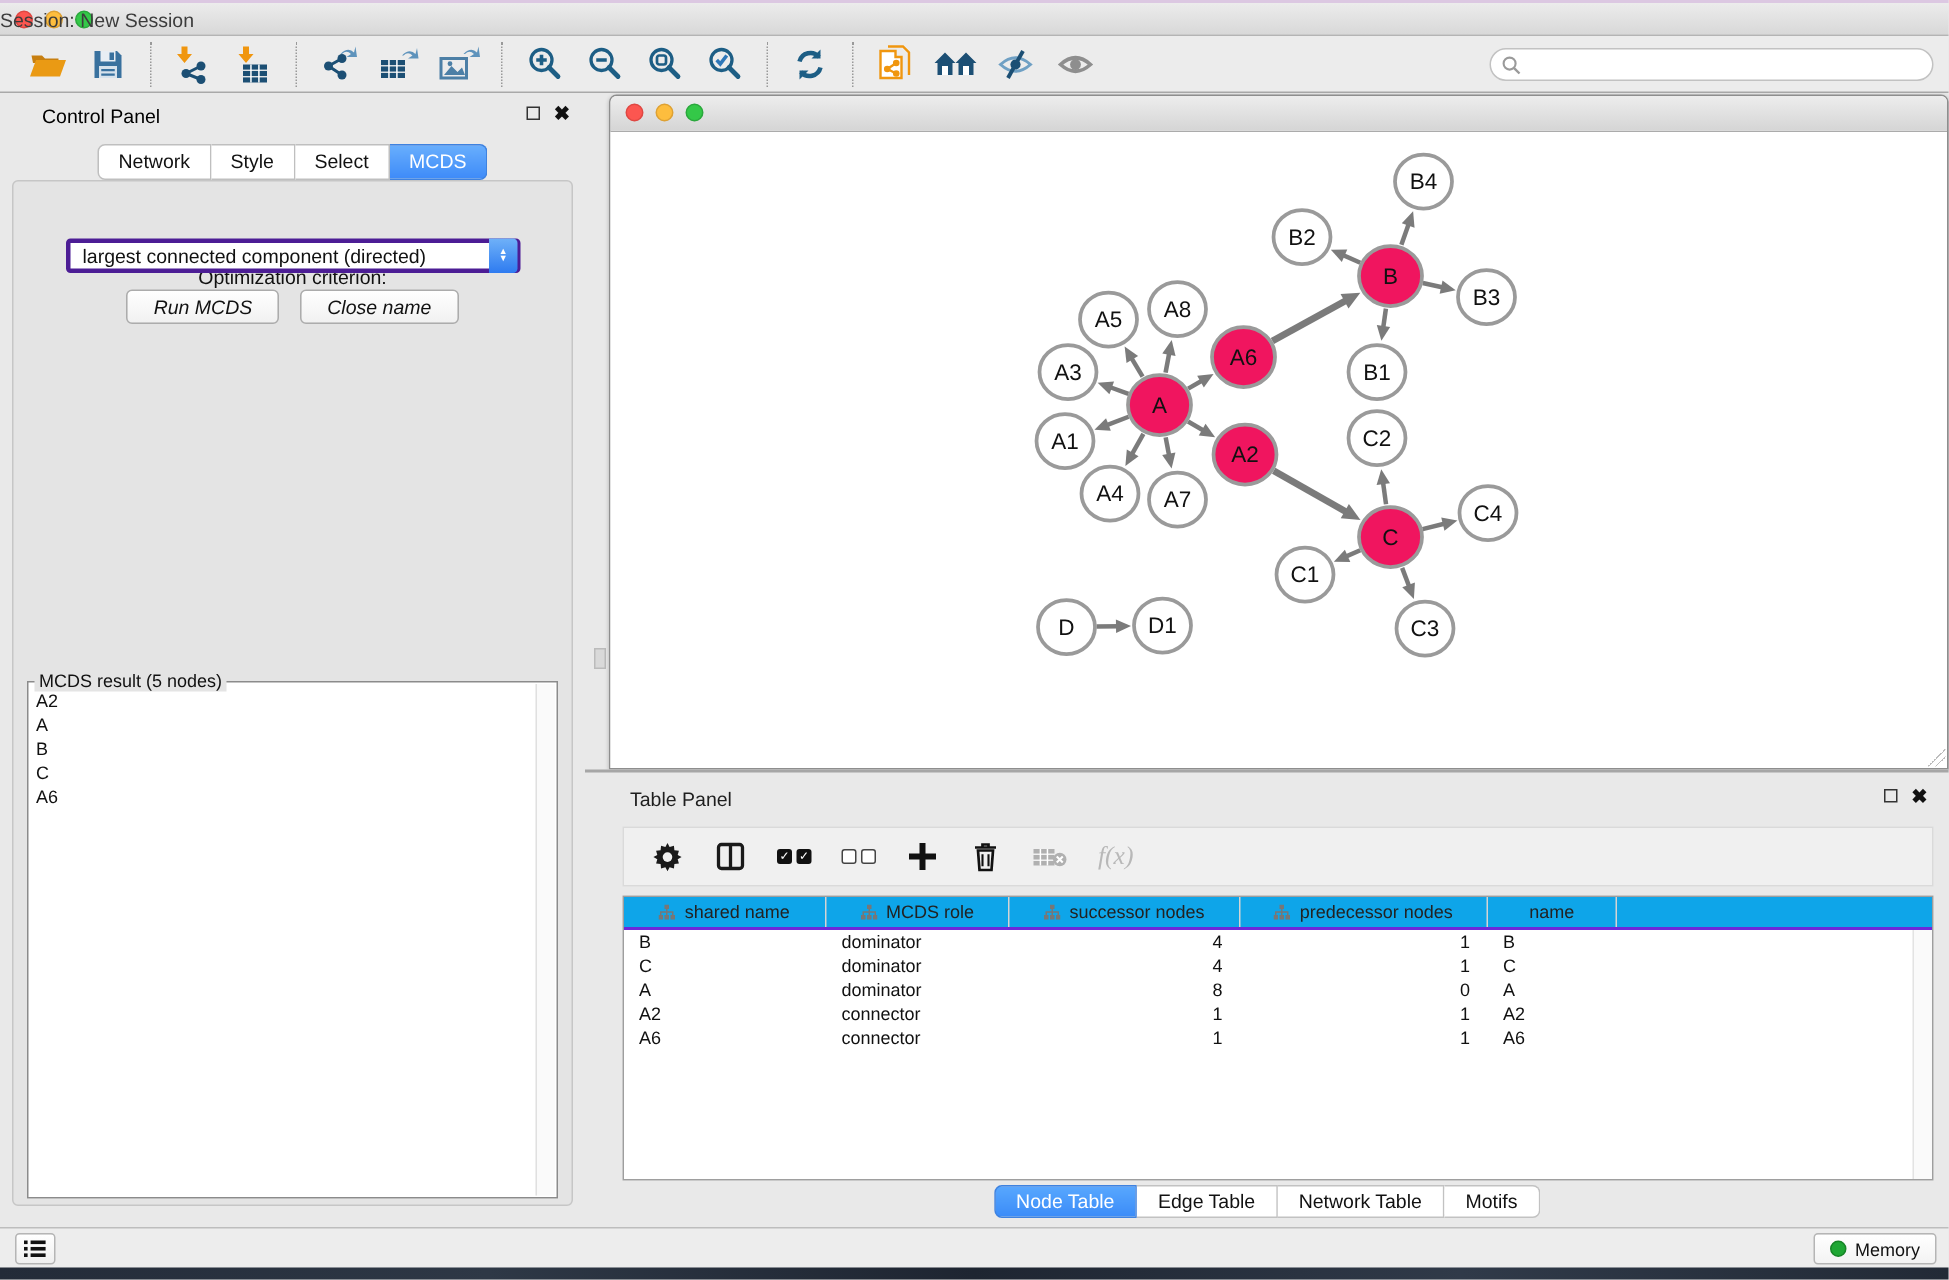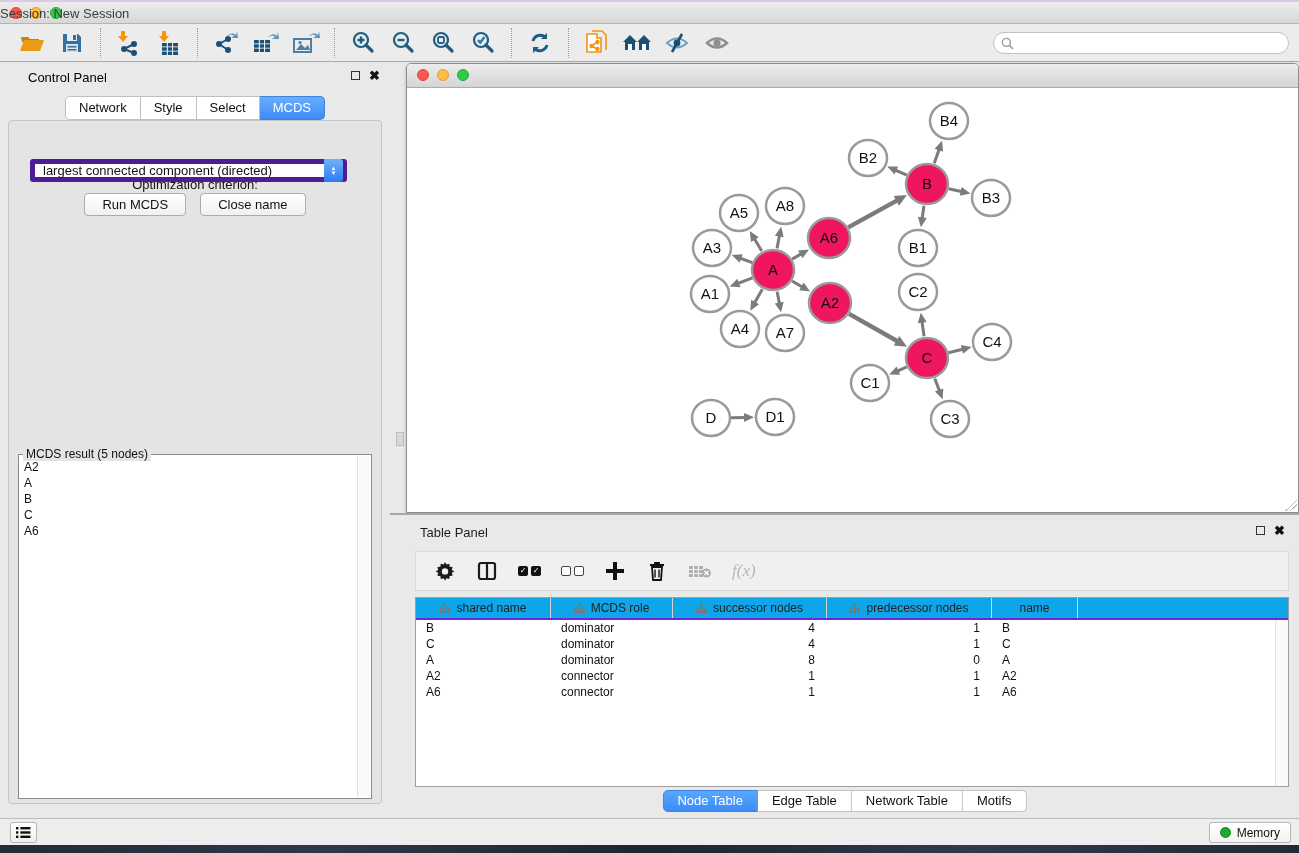--- a/index.html
+++ b/index.html
@@ -38,29 +38,29 @@
   .seg-tabs { position:absolute; top:34px; left:50%; transform:translateX(-50%); display:flex; }
   .seg-tab { font-size:13px; color:#111; background:#fff; border:1px solid #BFBFBF; border-left:none;
     padding:3px 13px 4px; cursor:pointer; white-space:nowrap; }
   .seg-tab:first-child { border-left:1px solid #BFBFBF; border-radius:5px 0 0 5px; }
   .seg-tab:last-child { border-radius:0 5px 5px 0; }
   .seg-tab.active { background:linear-gradient(#68AEFD,#3E8BF8); color:#fff; border-color:#3E82E0; }
 
   .cp-body { position:absolute; left:8px; right:8px; top:58px; bottom:14px;
     background:#E4E4E4; border:1px solid #C6C6C6; border-radius:4px; }
   .opt-label { position:absolute; top:16px; left:0; right:0; text-align:center; font-size:13px; color:#111;margin-top:40px; }
-  .dropdown { position:absolute; left:21px; right:34px; top:38px; height:23px; background:#fff;
-    border:5px solid #4c1d95; border-radius:3px; display:flex; align-items:center; cursor:pointer; }
+  .dropdown { position:absolute; left:35px; right:34px; top:38px; height:23px; background:#fff;
+    border:3px solid #4c1d95; border-radius:3px; display:flex; align-items:center; cursor:pointer; }
   .dropdown .dd-text { flex:1; font-size:13px; padding-left:8px; color:#111; white-space:nowrap; overflow:hidden; }
   .dd-stepper { width:19px; height:23px; margin-right:-1px; border-radius:0 3px 3px 0;
     background:linear-gradient(#6FB1F8,#2E7BF0); display:flex; flex-direction:column; align-items:center; justify-content:center; color:#fff; }
   .dd-stepper span { font-size:6px; line-height:5px; }
   .cp-buttons { position:absolute; top:72px; left:0; right:0; display:flex; justify-content:center; gap:14px; }
   .btn { height:23px; padding:0 17px; font-size:13px; color:#111; background:linear-gradient(#FFFFFF,#F1F1F1);
-    border:1px solid #ACACAC; border-radius:4px; cursor:pointer; font-family:"Liberation Sans", sans-serif; }
+    border:1px solid #ACACAC; border-radius:4px; cursor:pointer; font-family:"Liberation Sans", sans-serif;font-style:italic; }
 
   .result-box { position:absolute; left:9px; right:9px; top:333px; bottom:4px; border:1px solid #8B8B8B; background:#fff; }
   .result-legend { position:absolute; top:-8px; left:4px; background:#E4E4E4; padding:0 3px; font-size:12px; color:#111; }
   .result-list { position:absolute; inset:1px 14px 1px 1px; overflow:hidden; font-size:12px; color:#111; padding:3px 4px; }
   .result-list div { line-height:16px; }
   .result-scroll { position:absolute; top:1px; bottom:1px; right:1px; width:13px; background:#FAFAFA; border-left:1px solid #E0E0E0; }
 
   
   .net-window { position:absolute; left:406px; top:63px; width:893px; height:450px;
     border:1px solid #8E8E8E; border-radius:5px 5px 0 0; background:#fff; box-shadow:0 1px 3px rgba(0,0,0,0.25); }

